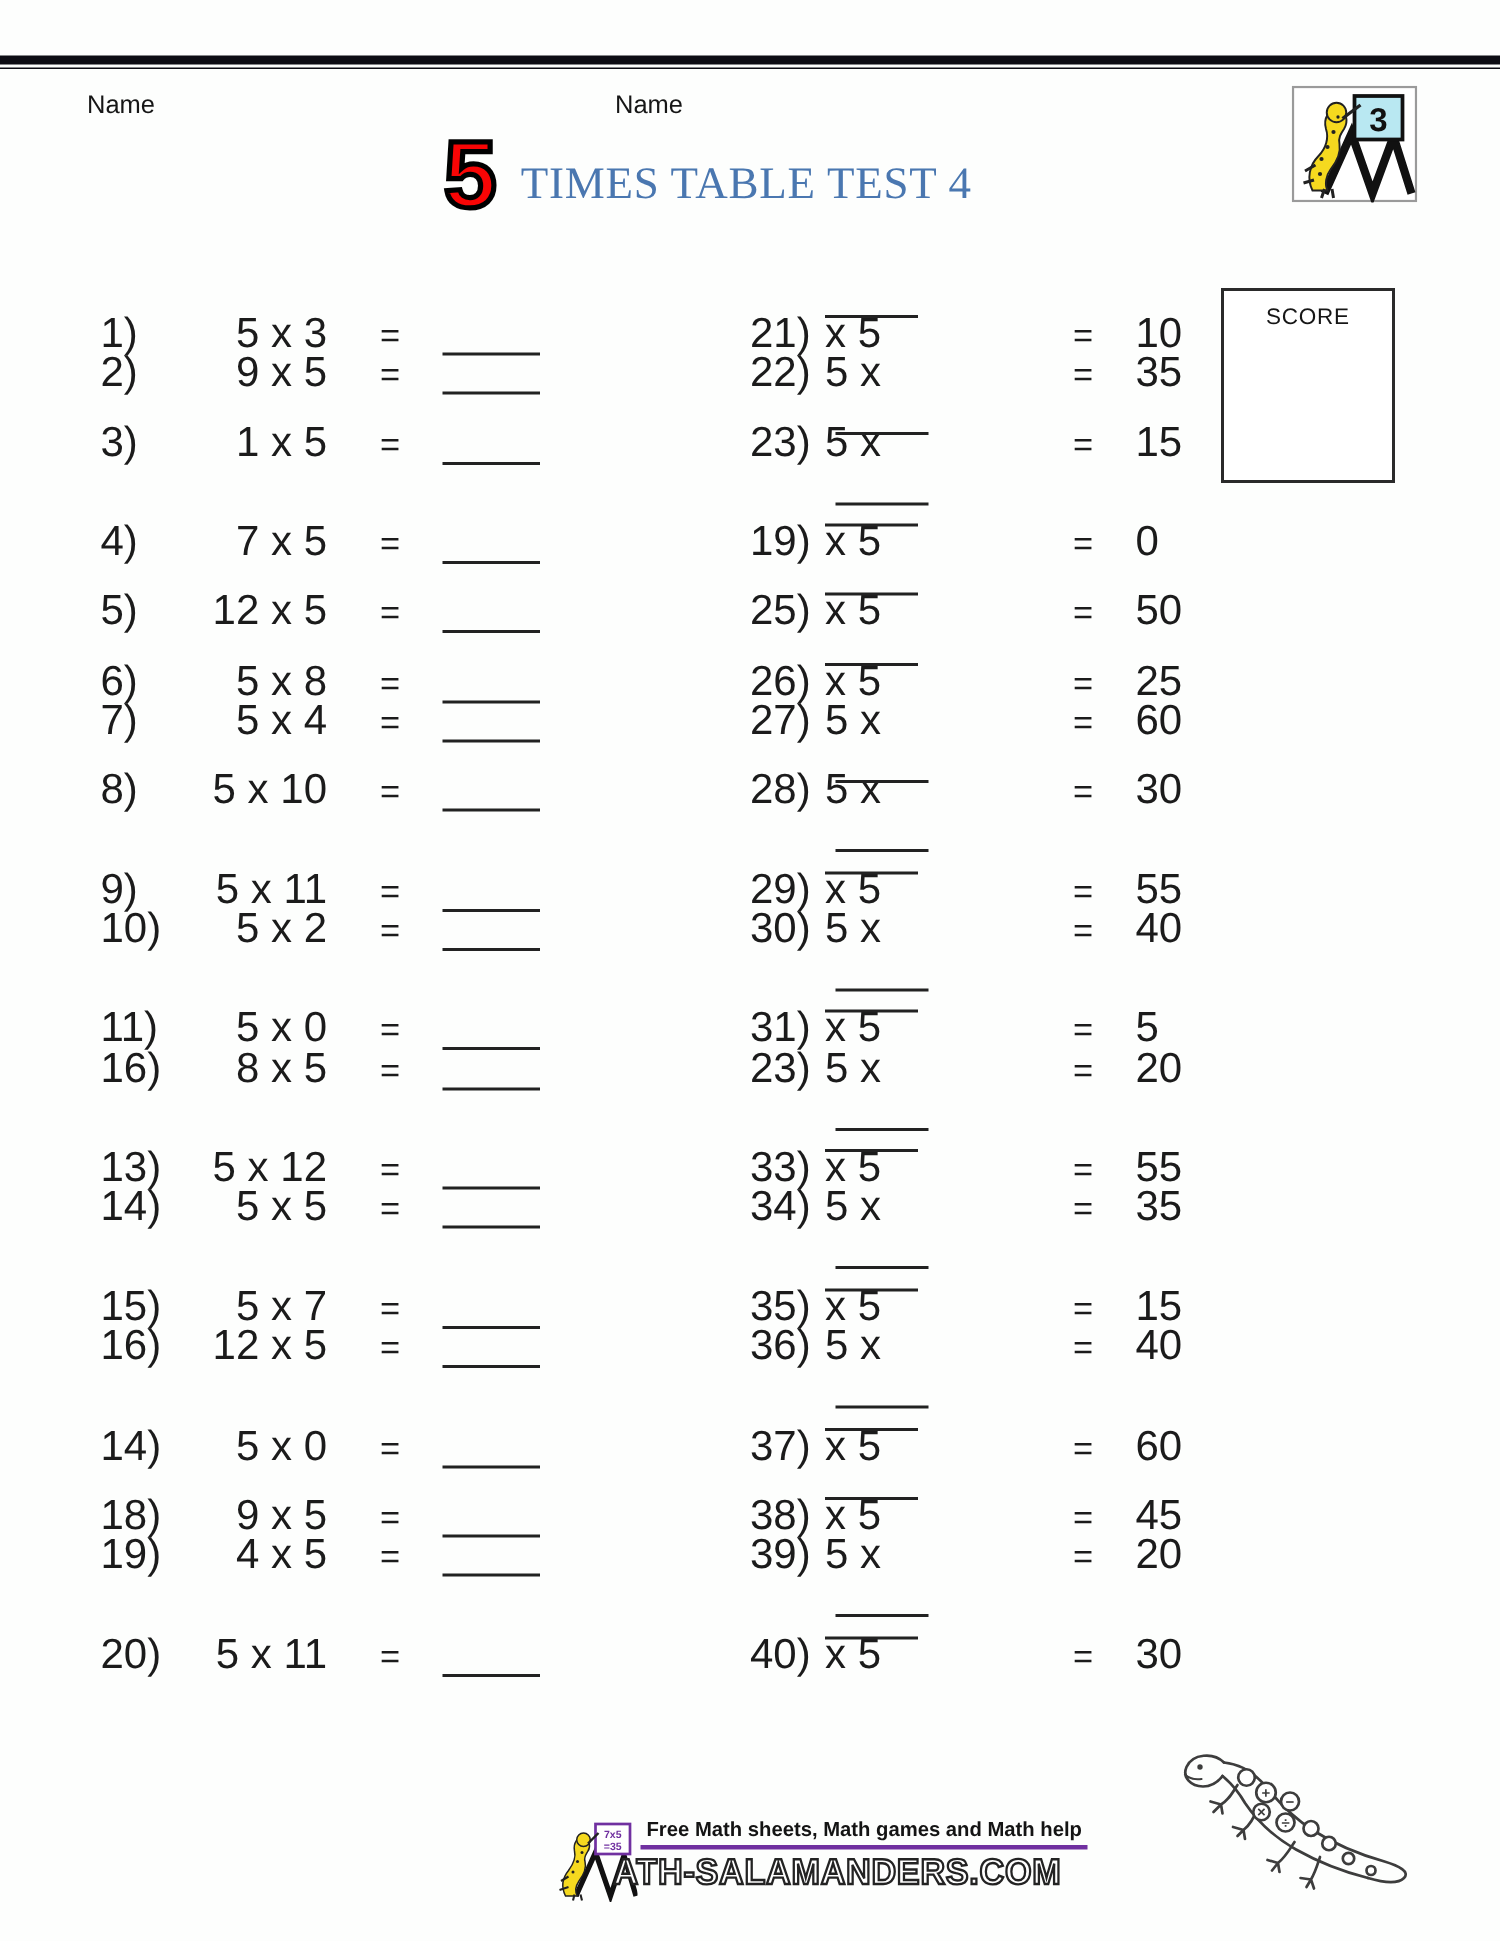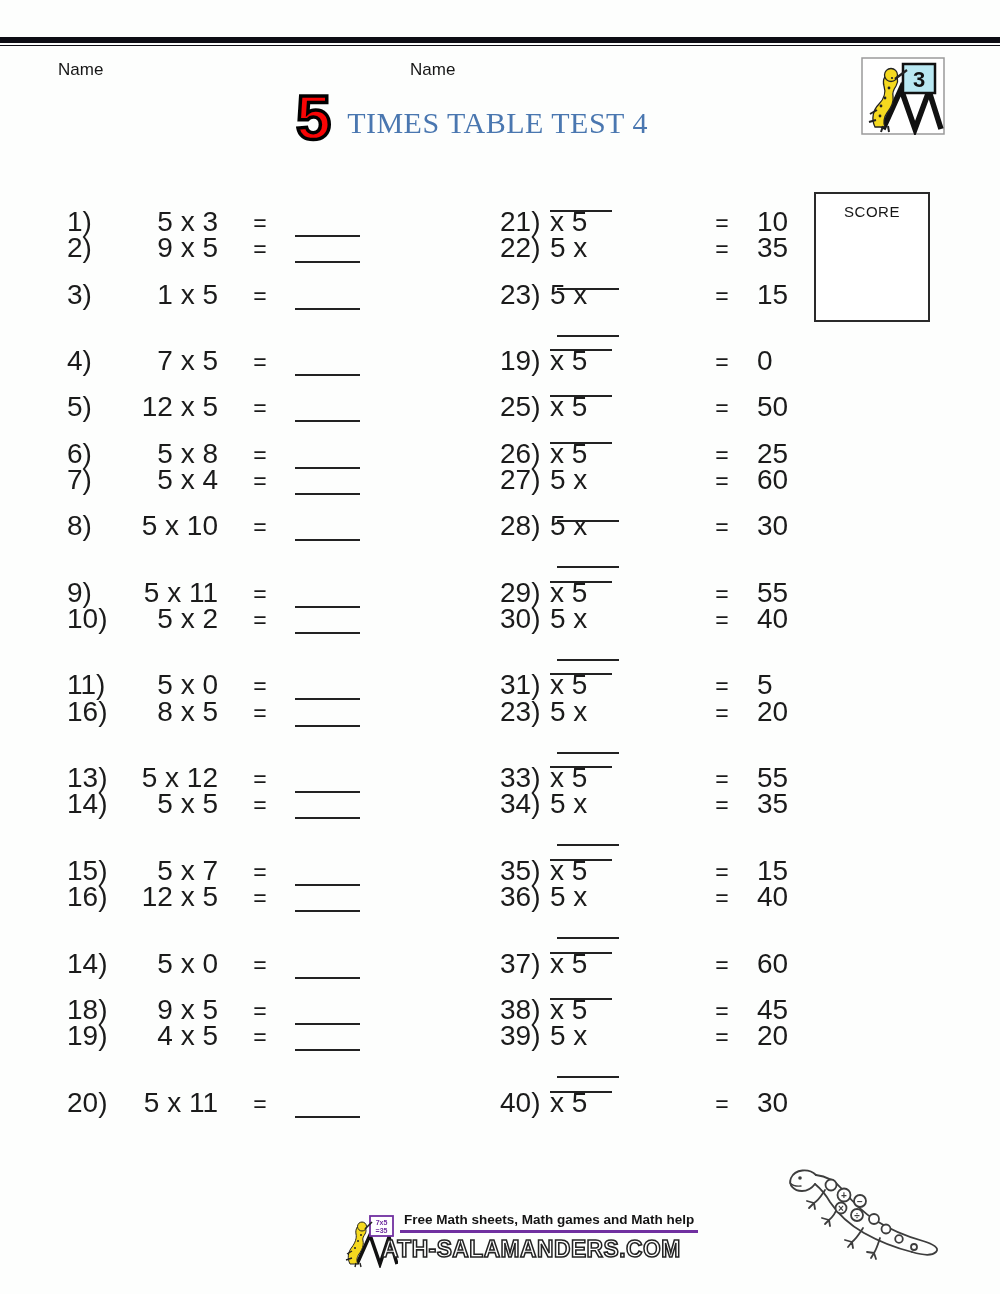--- a/index.html
+++ b/index.html
@@ -35,21 +35,21 @@
   .rknown{white-space:pre;}
   .req{width:44px;margin-left:17px;text-align:center;font-size:23px;}
   .rans{margin-left:13px;}
   .answer-blank{width:62px;height:18px;border-bottom:2.5px solid #222;
                 position:relative;top:6px;}
   .lblank.answer-blank{width:65px;}
   .rexpr .answer-blank{margin:0 7px;}
   .rexpr .answer-blank:first-child{margin-left:0;}
   .rexpr .answer-blank:last-child{margin-right:0;}
   
-  .footer{position:absolute;left:342px;top:1210px;display:flex;align-items:flex-start;}
+  .footer{position:absolute;left:369px;top:1210px;display:flex;align-items:flex-start;}
   .footer-logo{width:56px;height:54px;margin-top:4px;flex:none;}
   .footer-col{margin-left:2px;}
   .tagline{font-weight:bold;font-size:13.5px;color:#141414;white-space:nowrap;padding:2px 4px 3px 4px;}
   .purple-line{height:3px;background:#7030a0;margin:0 0 2px 0;}
   .site-text{font-weight:800;font-size:24px;color:#fff;-webkit-text-stroke:1.6px #232323;
              letter-spacing:.5px;margin-left:-18px;white-space:nowrap;
              transform:scaleX(.95);transform-origin:left;}
   .salamander{position:absolute;left:783px;top:1156px;width:168px;height:112px;}
 </style>
 </head>

